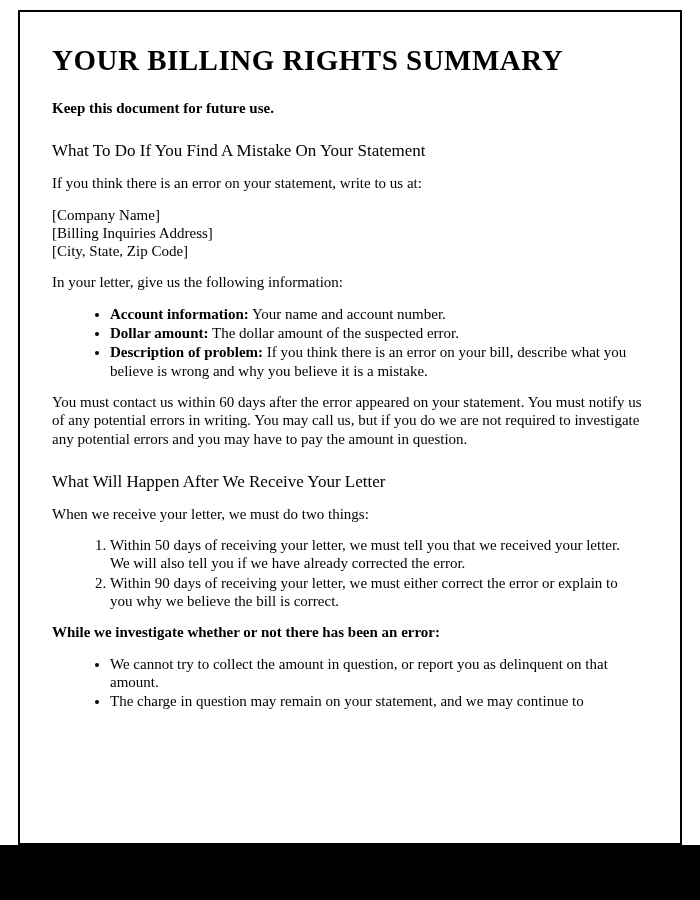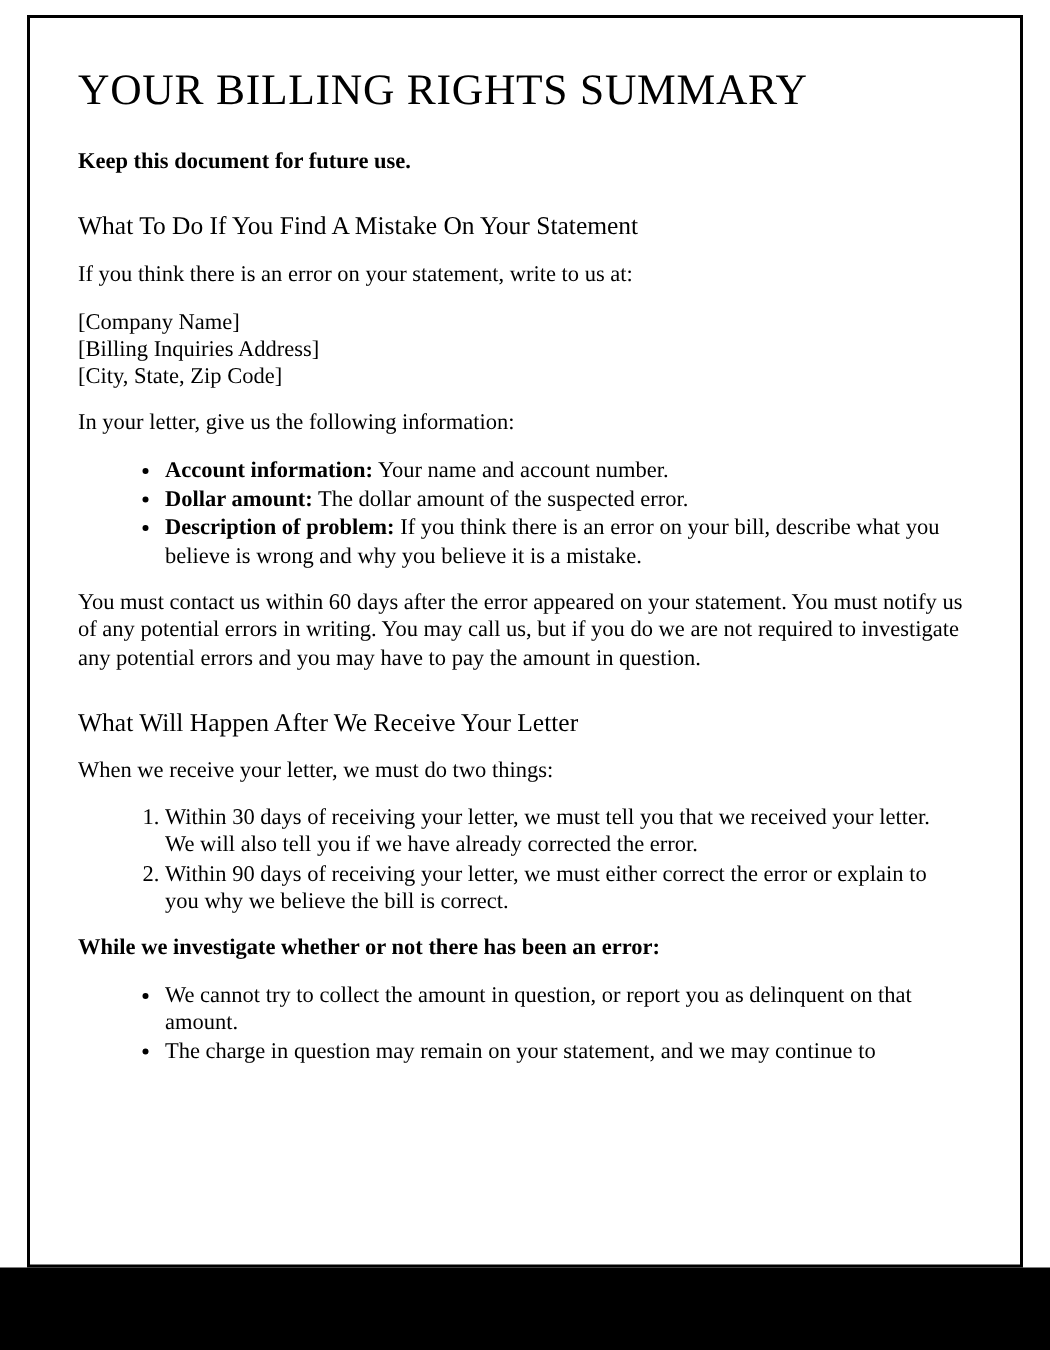--- a/index.html
+++ b/index.html
@@ -33,21 +33,21 @@
     width: 664px;
     height: 835px;
     background: #ffffff;
     border: 2px solid #000000;
     padding: 24px 32px 0 32px;
     overflow: hidden;
     color: #000000;
   }
   h1 {
     font-size: 29px;
-    font-weight: normal;
+    font-weight: bold;
     margin: 8px 0 22px 0;
     letter-spacing: 0.5px;
   }
   h2 {
     font-size: 17px;
     font-weight: normal;
     margin: 24px 0 10px 0;
   }
   p {
     font-size: 15px;
@@ -95,21 +95,21 @@
       <li><b>Description of problem:</b><span> If you think there is an error on your bill, describe what you believe is wrong and why you believe it is a mistake.</span></li>
     </ul>
 
     <p>You must contact us within 60 days after the error appeared on your statement. You must notify us of any potential errors in writing. You may call us, but if you do we are not required to investigate any potential errors and you may have to pay the amount in question.</p>
 
     <h2>What Will Happen After We Receive Your Letter</h2>
 
     <p>When we receive your letter, we must do two things:</p>
 
     <ol>
-      <li><span>Within 30 days of receiving your letter, we must tell you that we received your letter. We will also tell you if we have already corrected the error.</span></li>
+      <li><span>Within 50 days of receiving your letter, we must tell you that we received your letter. We will also tell you if we have already corrected the error.</span></li>
       <li><span>Within 90 days of receiving your letter, we must either correct the error or explain to you why we believe the bill is correct.</span></li>
     </ol>
 
     <p class="bold">While we investigate whether or not there has been an error:</p>
 
     <ul>
       <li><span>We cannot try to collect the amount in question, or report you as delinquent on that amount.</span></li>
       <li><span>The charge in question may remain on your statement, and we may continue to</span></li>
     </ul>
 

